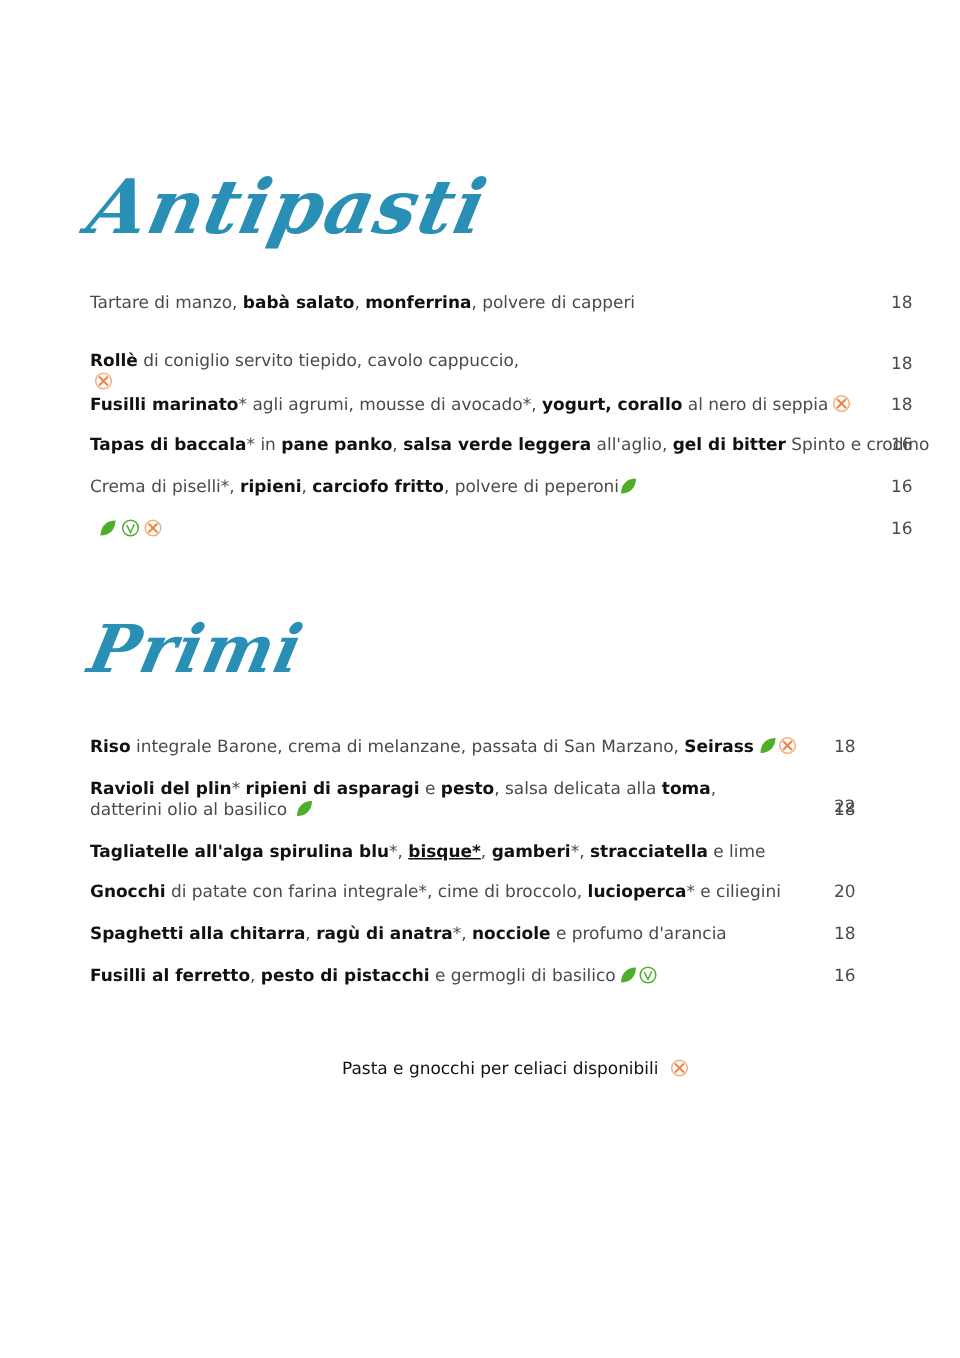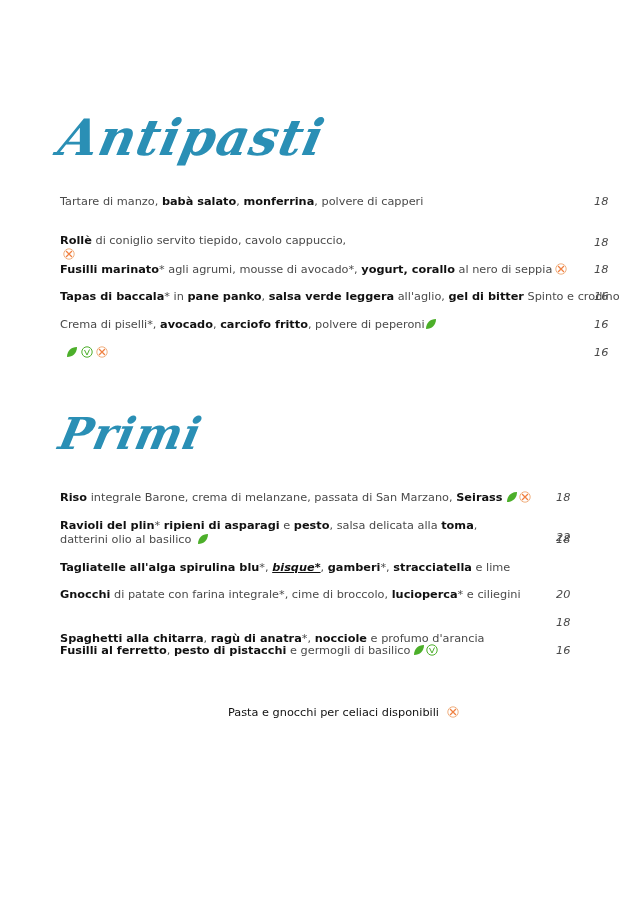--- a/index.html
+++ b/index.html
@@ -4,24 +4,24 @@
 <style>
   html, body { margin:0; padding:0; background:#ffffff; }
   body { width:640px; height:905px; position:relative; overflow:hidden;
          font-family:"DejaVu Sans", sans-serif; color:#333; }
   .title { position:absolute; left:60px; font-family:"DejaVu Serif", serif;
            font-style:italic; font-weight:bold; color:#2a8fb5; letter-spacing:1px; }
   .t1 { top:108px; font-size:50px; transform:skewX(-12deg); }
   .t2 { top:408px; font-size:44px; transform:skewX(-12deg); }
   .row { position:absolute; left:60px; font-size:11.3px; line-height:14px; color:#4a4a4a; }
   .row b { color:#111; font-weight:bold; }
-  .price { position:absolute; font-size:11.3px; color:#4a4a4a;font-style:italic; }
+  .price { position:absolute; font-size:11.3px; color:#4a4a4a; }
   .ic { display:inline-block; vertical-align:-2px; width:12px; height:12px; margin-left:3px; }
   .note { position:absolute; left:228px; top:706px; font-size:11.3px; font-weight:normal; color:#111; }
-  u { text-decoration:underline;font-style:italic; }
+  u { text-decoration:underline; }
 </style>
 </head>
 <body>
 
 <svg width="0" height="0" style="position:absolute">
   <defs>
     <symbol id="leaf" viewBox="0 0 12 12">
         <path d="M1 11 C1 5 5 1 11 1 C11 7 7 11 1 11 Z" fill="#4caf2a"></path>
       </symbol>
     <symbol id="vegan" viewBox="0 0 12 12">
@@ -46,21 +46,21 @@
 <div class="price" style="left:594px;top:236px">18</div>
 
 <div class="row" style="top:263px"><b>Fusilli marinato</b><span>* agli agrumi, mousse di avocado*, </span><b>yogurt, corallo</b><span> al nero di seppia</span><svg class="ic">
       <use href="#gf"></use>
     </svg></div>
 <div class="price" style="left:594px;top:263px">18</div>
 
 <div class="row" style="top:290px"><b>Tapas di baccala</b><span>* in </span><b>pane panko</b><span>, </span><b>salsa verde leggera</b><span> all'aglio, </span><b>gel di bitter</b><span> Spinto e crodino</span></div>
 <div class="price" style="left:594px;top:290px">16</div>
 
-<div class="row" style="top:318px"><span>Crema di piselli*, </span><b>avocado</b><span>, </span><b>carciofo fritto</b><span>, polvere di peperoni</span><svg class="ic" style="margin-left:0">
+<div class="row" style="top:318px"><span>Crema di piselli*, </span><b>ripieni</b><span>, </span><b>carciofo fritto</b><span>, polvere di peperoni</span><svg class="ic" style="margin-left:0">
       <use href="#leaf"></use>
     </svg></div>
 <div class="price" style="left:594px;top:318px">16</div>
 
 <div class="row" style="top:346px"> <svg class="ic" style="margin-left:6px">
       <use href="#leaf"></use>
     </svg><svg class="ic">
       <use href="#vegan"></use>
     </svg><svg class="ic">
       <use href="#gf"></use>
@@ -80,21 +80,21 @@
       <use href="#leaf"></use>
     </svg></div>
 <div class="price" style="left:556px;top:533px">18</div>
 
 <div class="row" style="top:561px"><b>Tagliatelle all'alga spirulina blu</b><span>*, </span><b><u>bisque*</u></b><span>, </span><b>gamberi</b><span>*, </span><b>stracciatella</b><span> e lime</span></div>
 <div class="price" style="left:556px;top:531px">22</div>
 
 <div class="row" style="top:588px"><b>Gnocchi</b><span> di patate con farina integrale*, cime di broccolo, </span><b>lucioperca</b><span>* e ciliegini</span></div>
 <div class="price" style="left:556px;top:588px">20</div>
 
-<div class="row" style="top:632px"><b>Spaghetti alla chitarra</b><span>, </span><b>ragù di anatra</b><span>*, </span><b>nocciole</b><span> e profumo d'arancia</span></div>
+<div class="row" style="top:616px"><b>Spaghetti alla chitarra</b><span>, </span><b>ragù di anatra</b><span>*, </span><b>nocciole</b><span> e profumo d'arancia</span></div>
 <div class="price" style="left:556px;top:616px">18</div>
 
 <div class="row" style="top:644px"><b>Fusilli al ferretto</b><span>, </span><b>pesto di pistacchi</b><span> e germogli di basilico</span><svg class="ic">
       <use href="#leaf"></use>
     </svg><svg class="ic" style="margin-left:1px">
       <use href="#vegan"></use>
     </svg></div>
 <div class="price" style="left:556px;top:644px">16</div>
 
 <div class="note"><span>Pasta e gnocchi per celiaci disponibili</span><svg class="ic" style="margin-left:8px">

